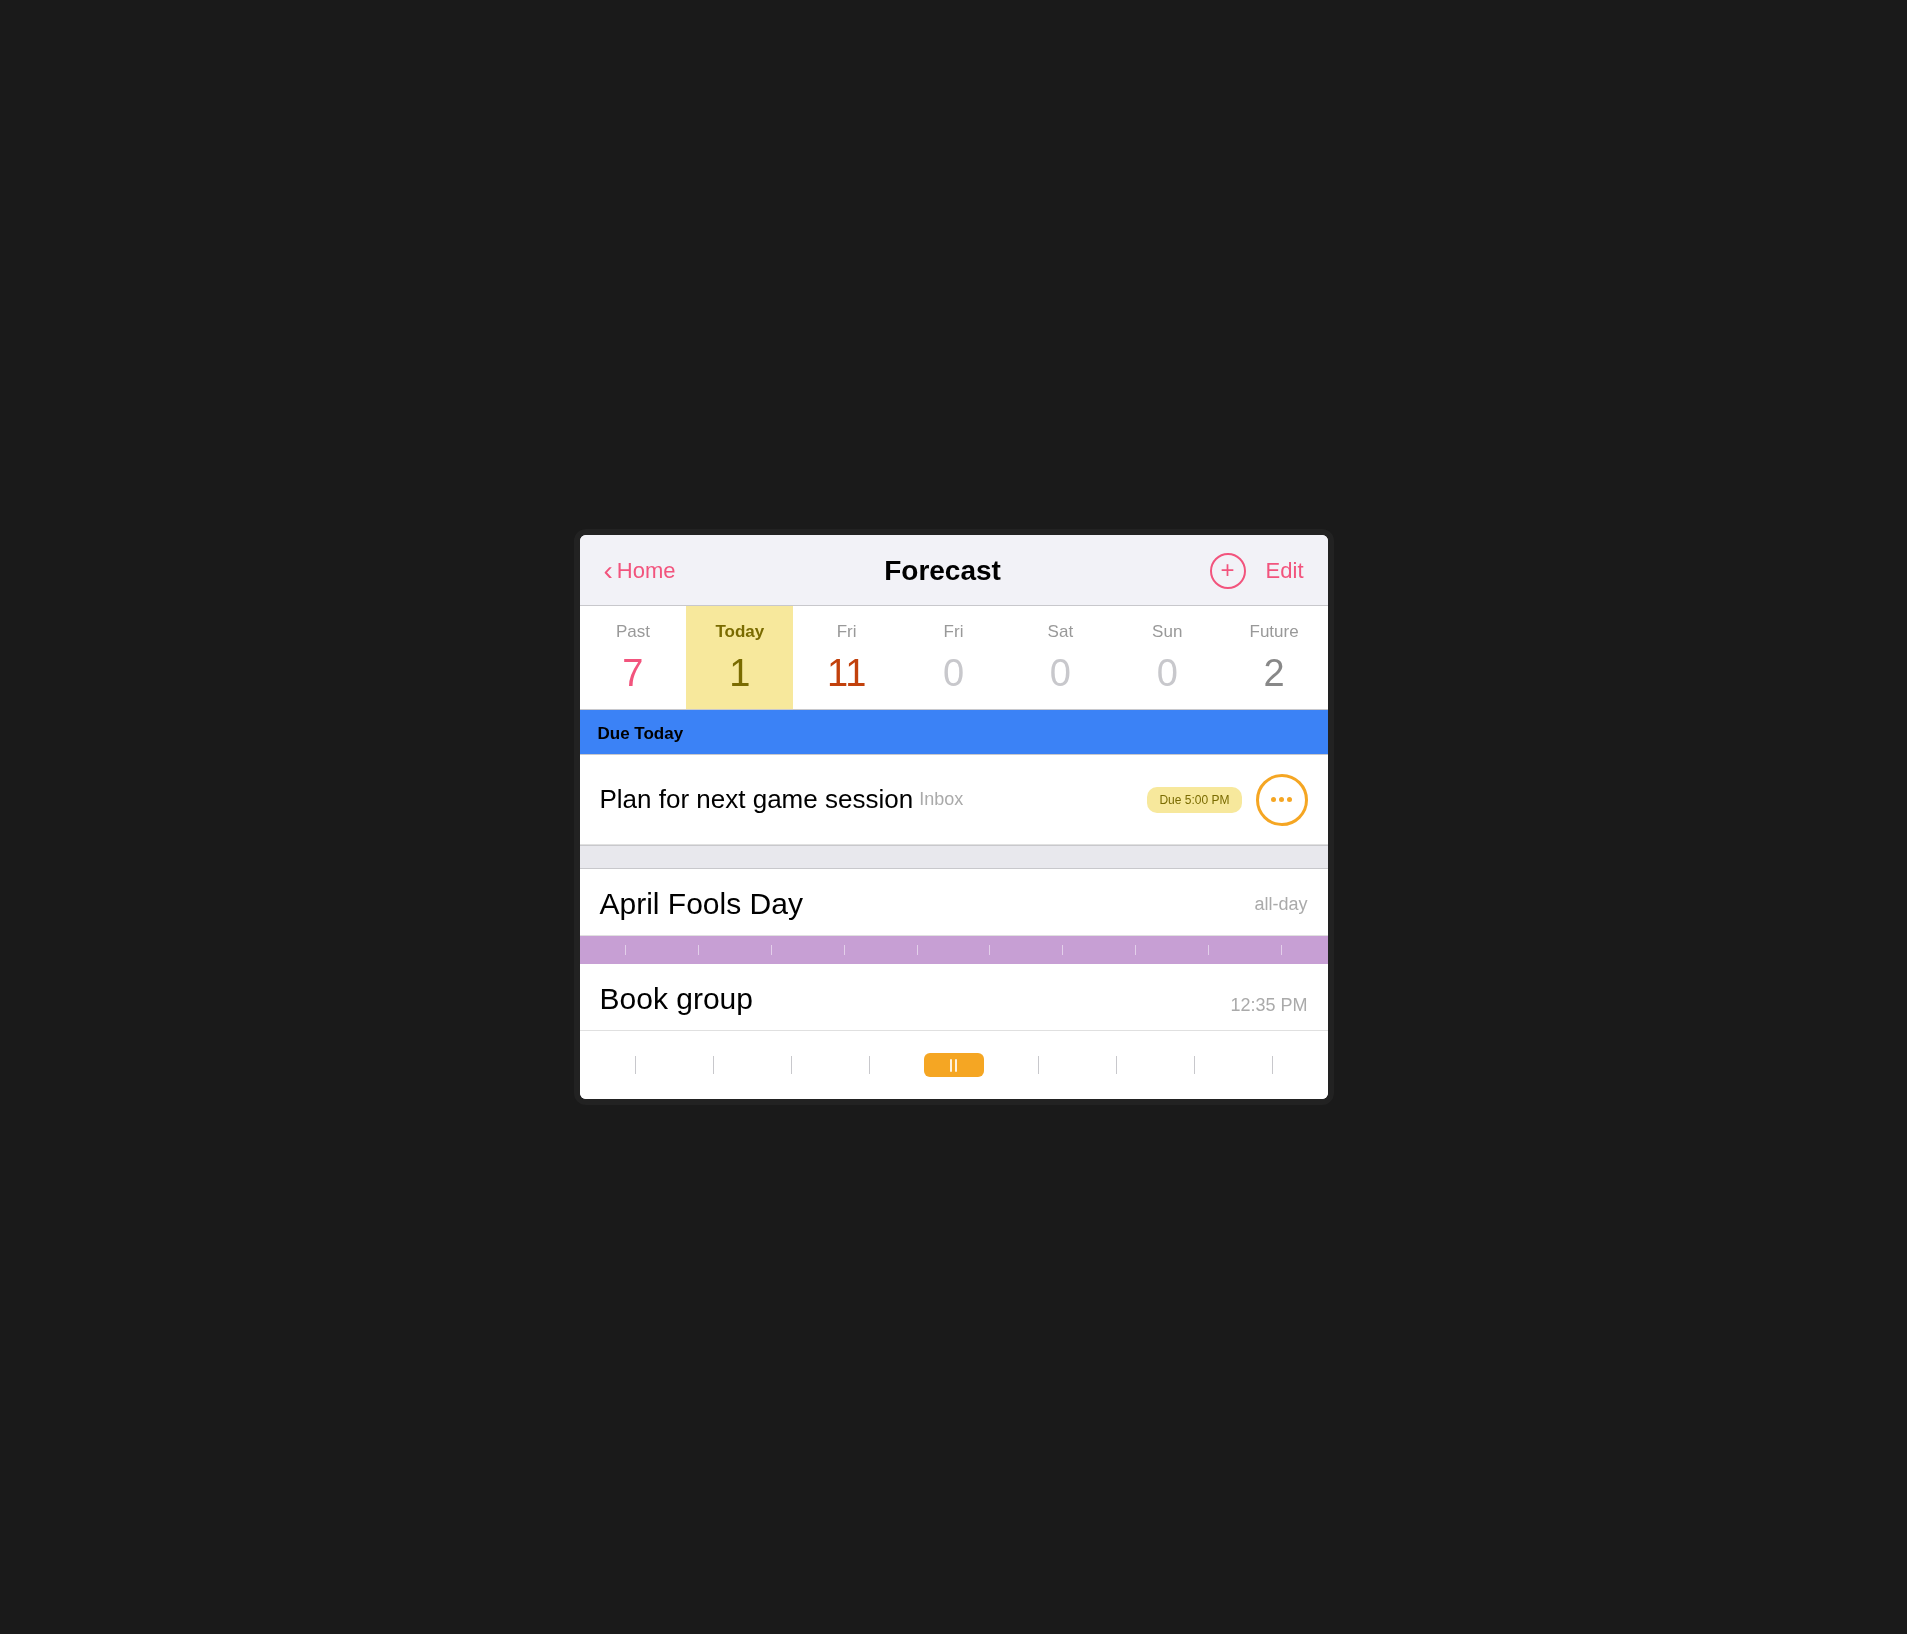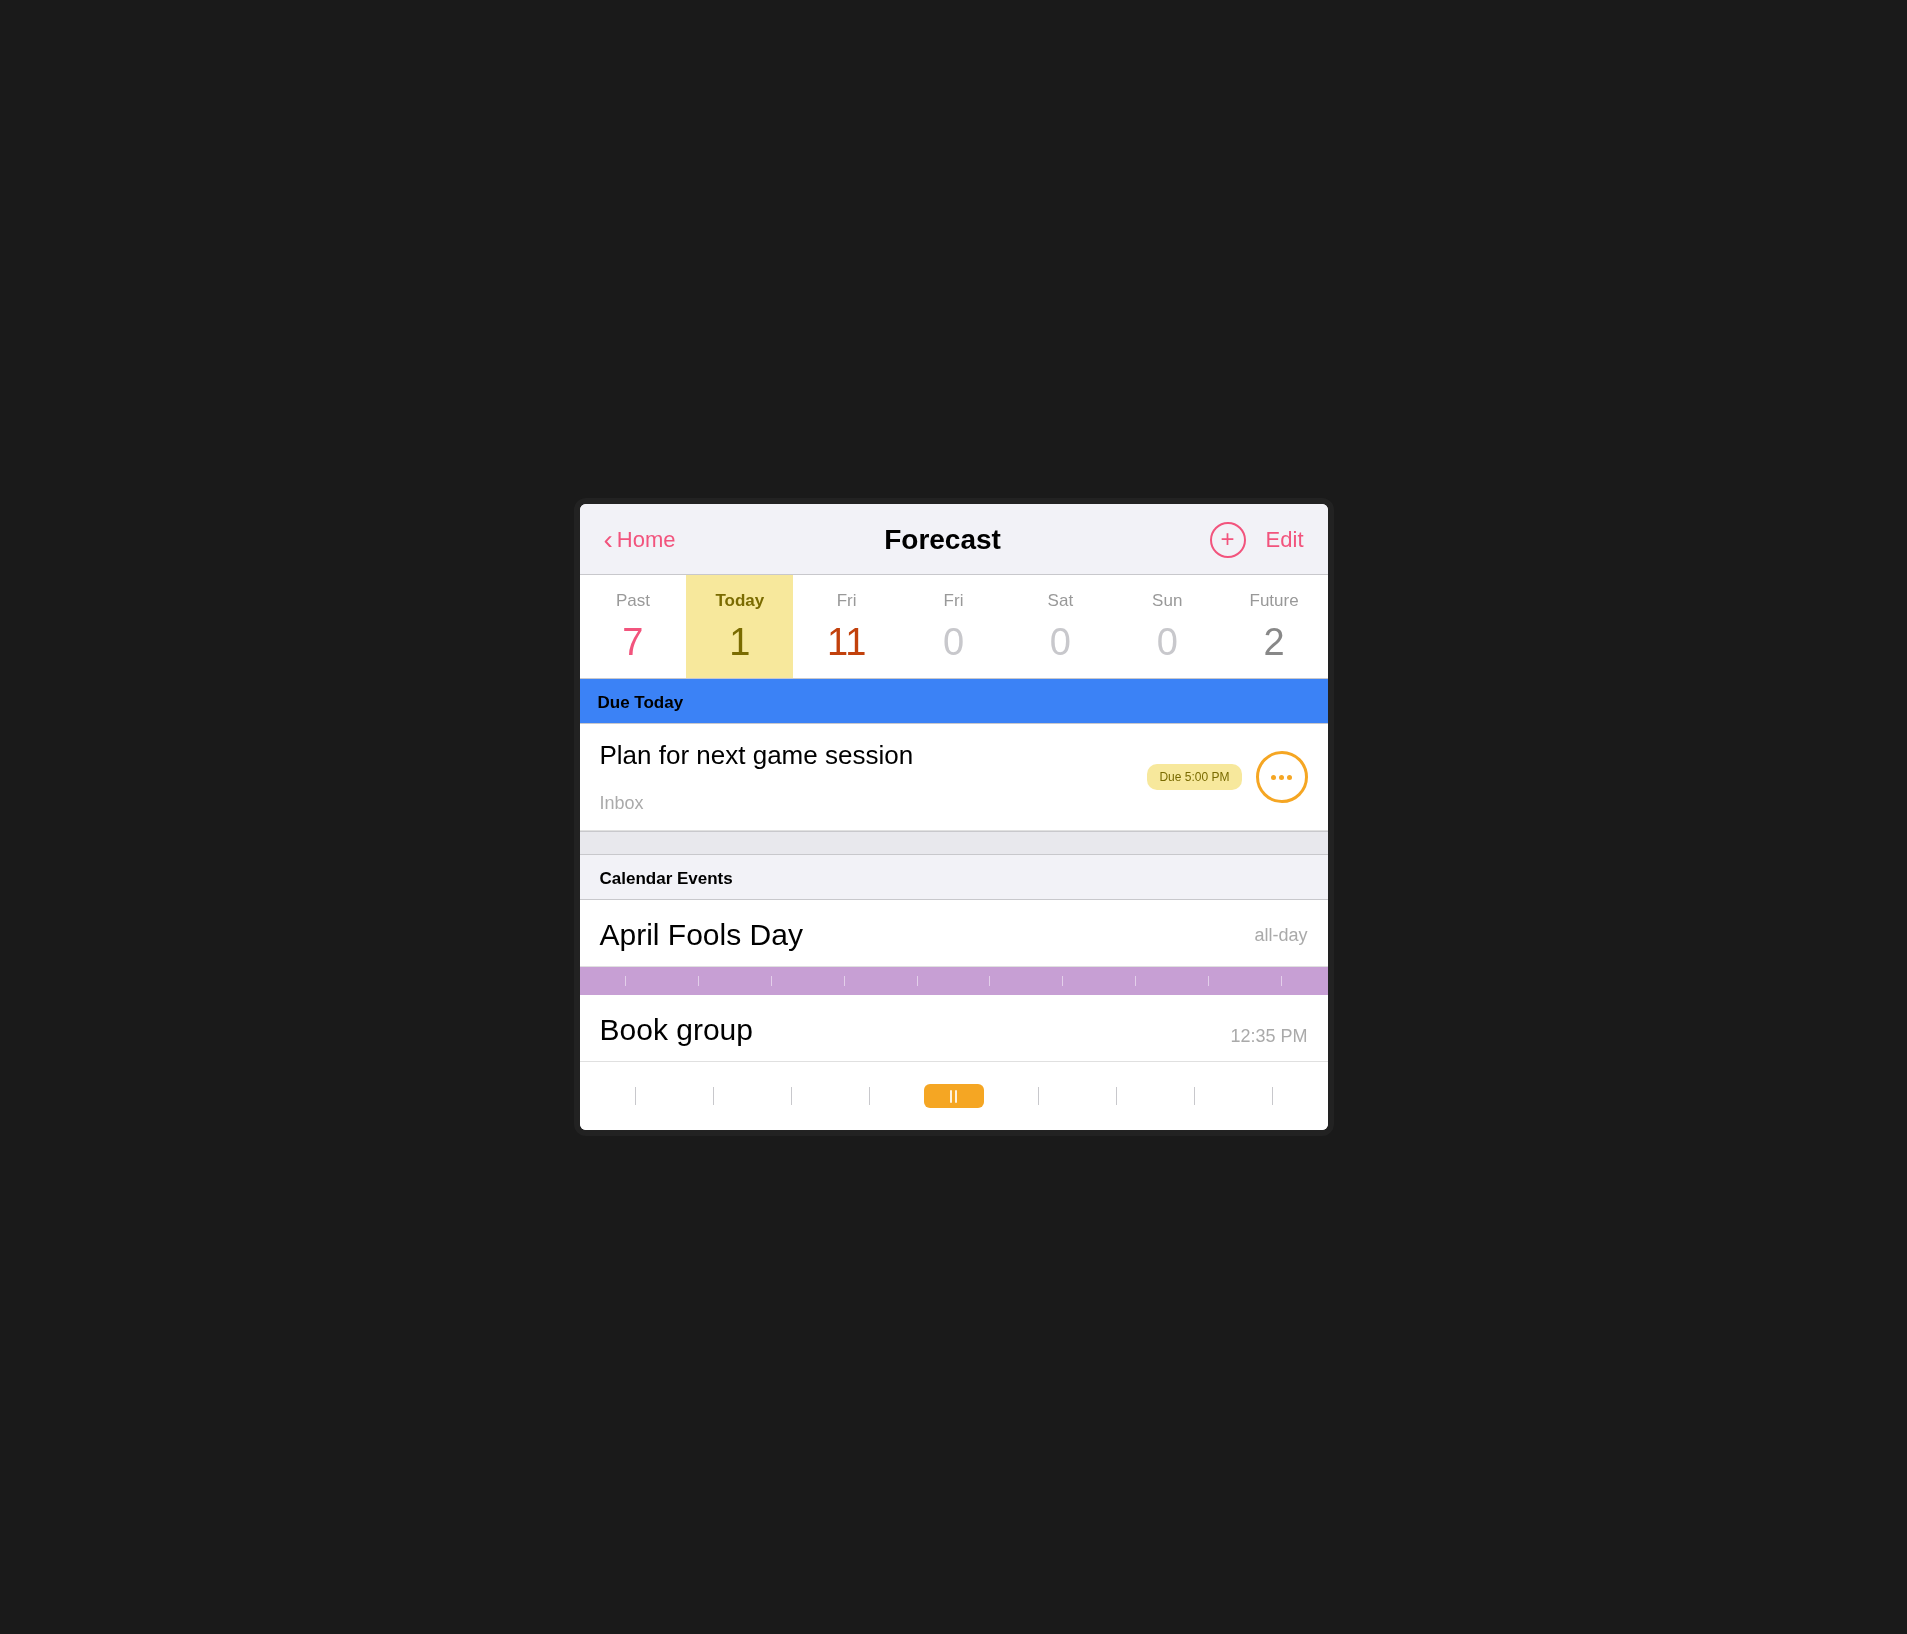--- a/index.html
+++ b/index.html
@@ -161,22 +161,23 @@
       padding: 16px 20px 16px;
       border-bottom: 1px solid #e0e0e0;
       display: flex;
       align-items: center;
       justify-content: space-between;
       min-height: 90px;
     }
 
     .task-left {
       display: flex;
-      flex-direction: column;
-      gap: 22px;
+      flex-direction: row;
+      gap: 6px;
+      align-items: center;
     }
 
     .task-title {
       font-size: 26px;
       font-weight: 400;
       color: #000;
     }
 
     .task-subtitle {
       font-size: 18px;
@@ -404,23 +405,20 @@
           <div class="task-circle-dot"></div>
           <div class="task-circle-dot"></div>
           <div class="task-circle-dot"></div>
         </div>
       </div>
     </div>
   </div>
 
   <div class="section-divider"></div>
 
-  <div class="calendar-section-header">
-    <span class="section-header-text">Calendar Events</span>
-  </div>
 
   <div class="event-item">
     <span class="event-title">April Fools Day</span>
     <span class="event-time">all-day</span>
   </div>
 
   <div class="timeline-bar">
     <div class="timeline-ticks">
       <div class="timeline-tick"></div>
       <div class="timeline-tick"></div>

